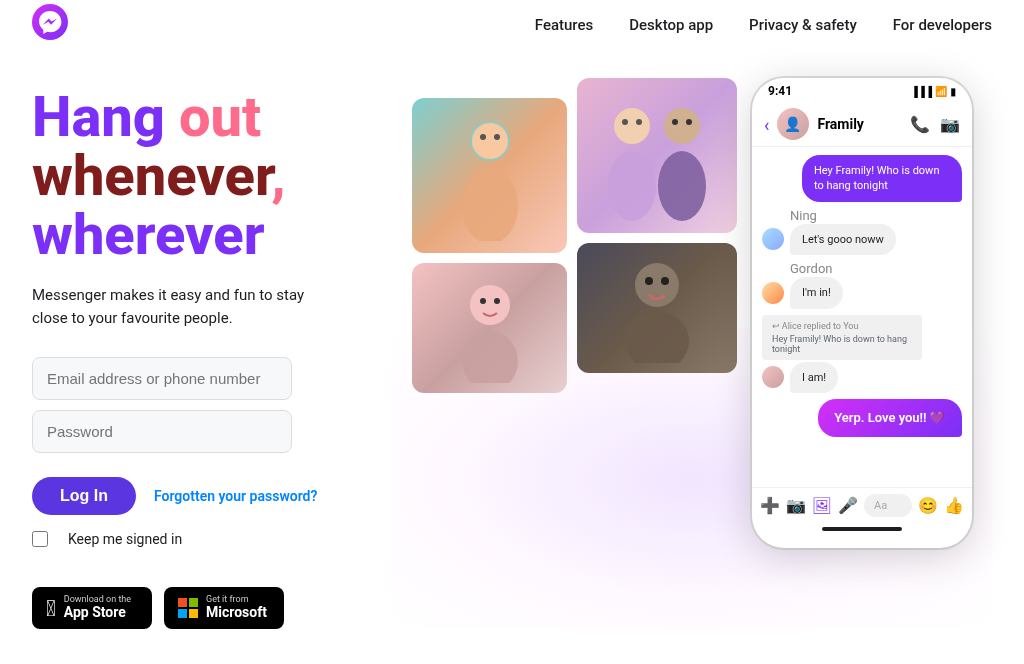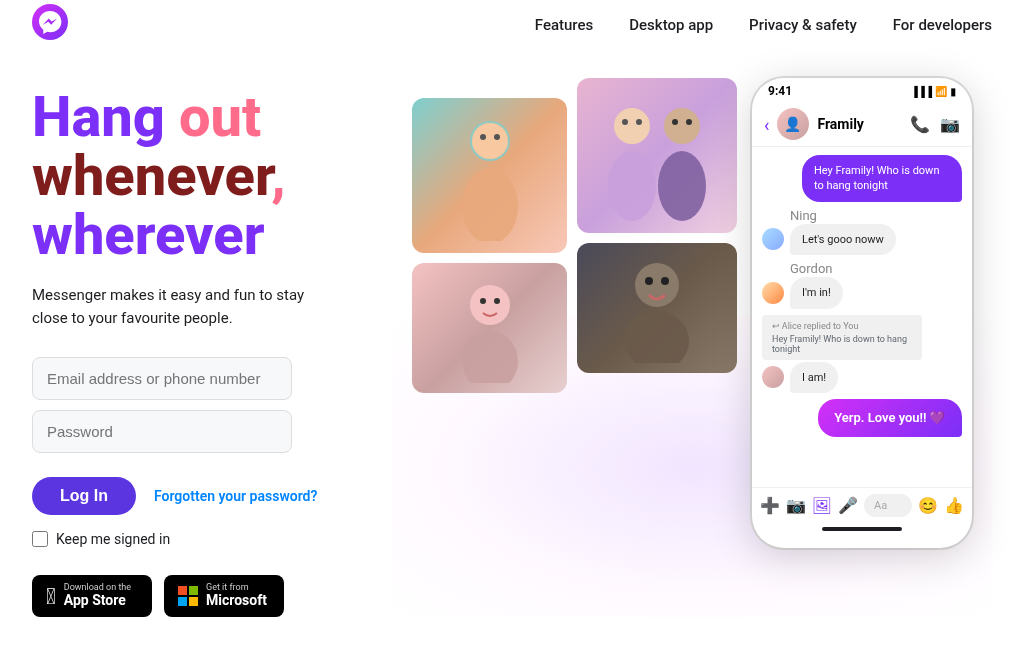--- a/index.html
+++ b/index.html
@@ -106,22 +106,22 @@
       color: #0084ff;
       font-size: 14px;
       font-weight: 600;
       text-decoration: none;
       cursor: pointer;
     }
 
     .keep-signed {
       display: flex;
       align-items: center;
-      gap: 8px;
-      margin-bottom: 28px;
+      gap: 20px;
+      margin-bottom: 40px;
     }
     .keep-signed input[type="checkbox"] {
       width: 16px;
       height: 16px;
       cursor: pointer;
     }
     .keep-signed label {
       font-size: 14px;
       color: #1c1e21;
     }

